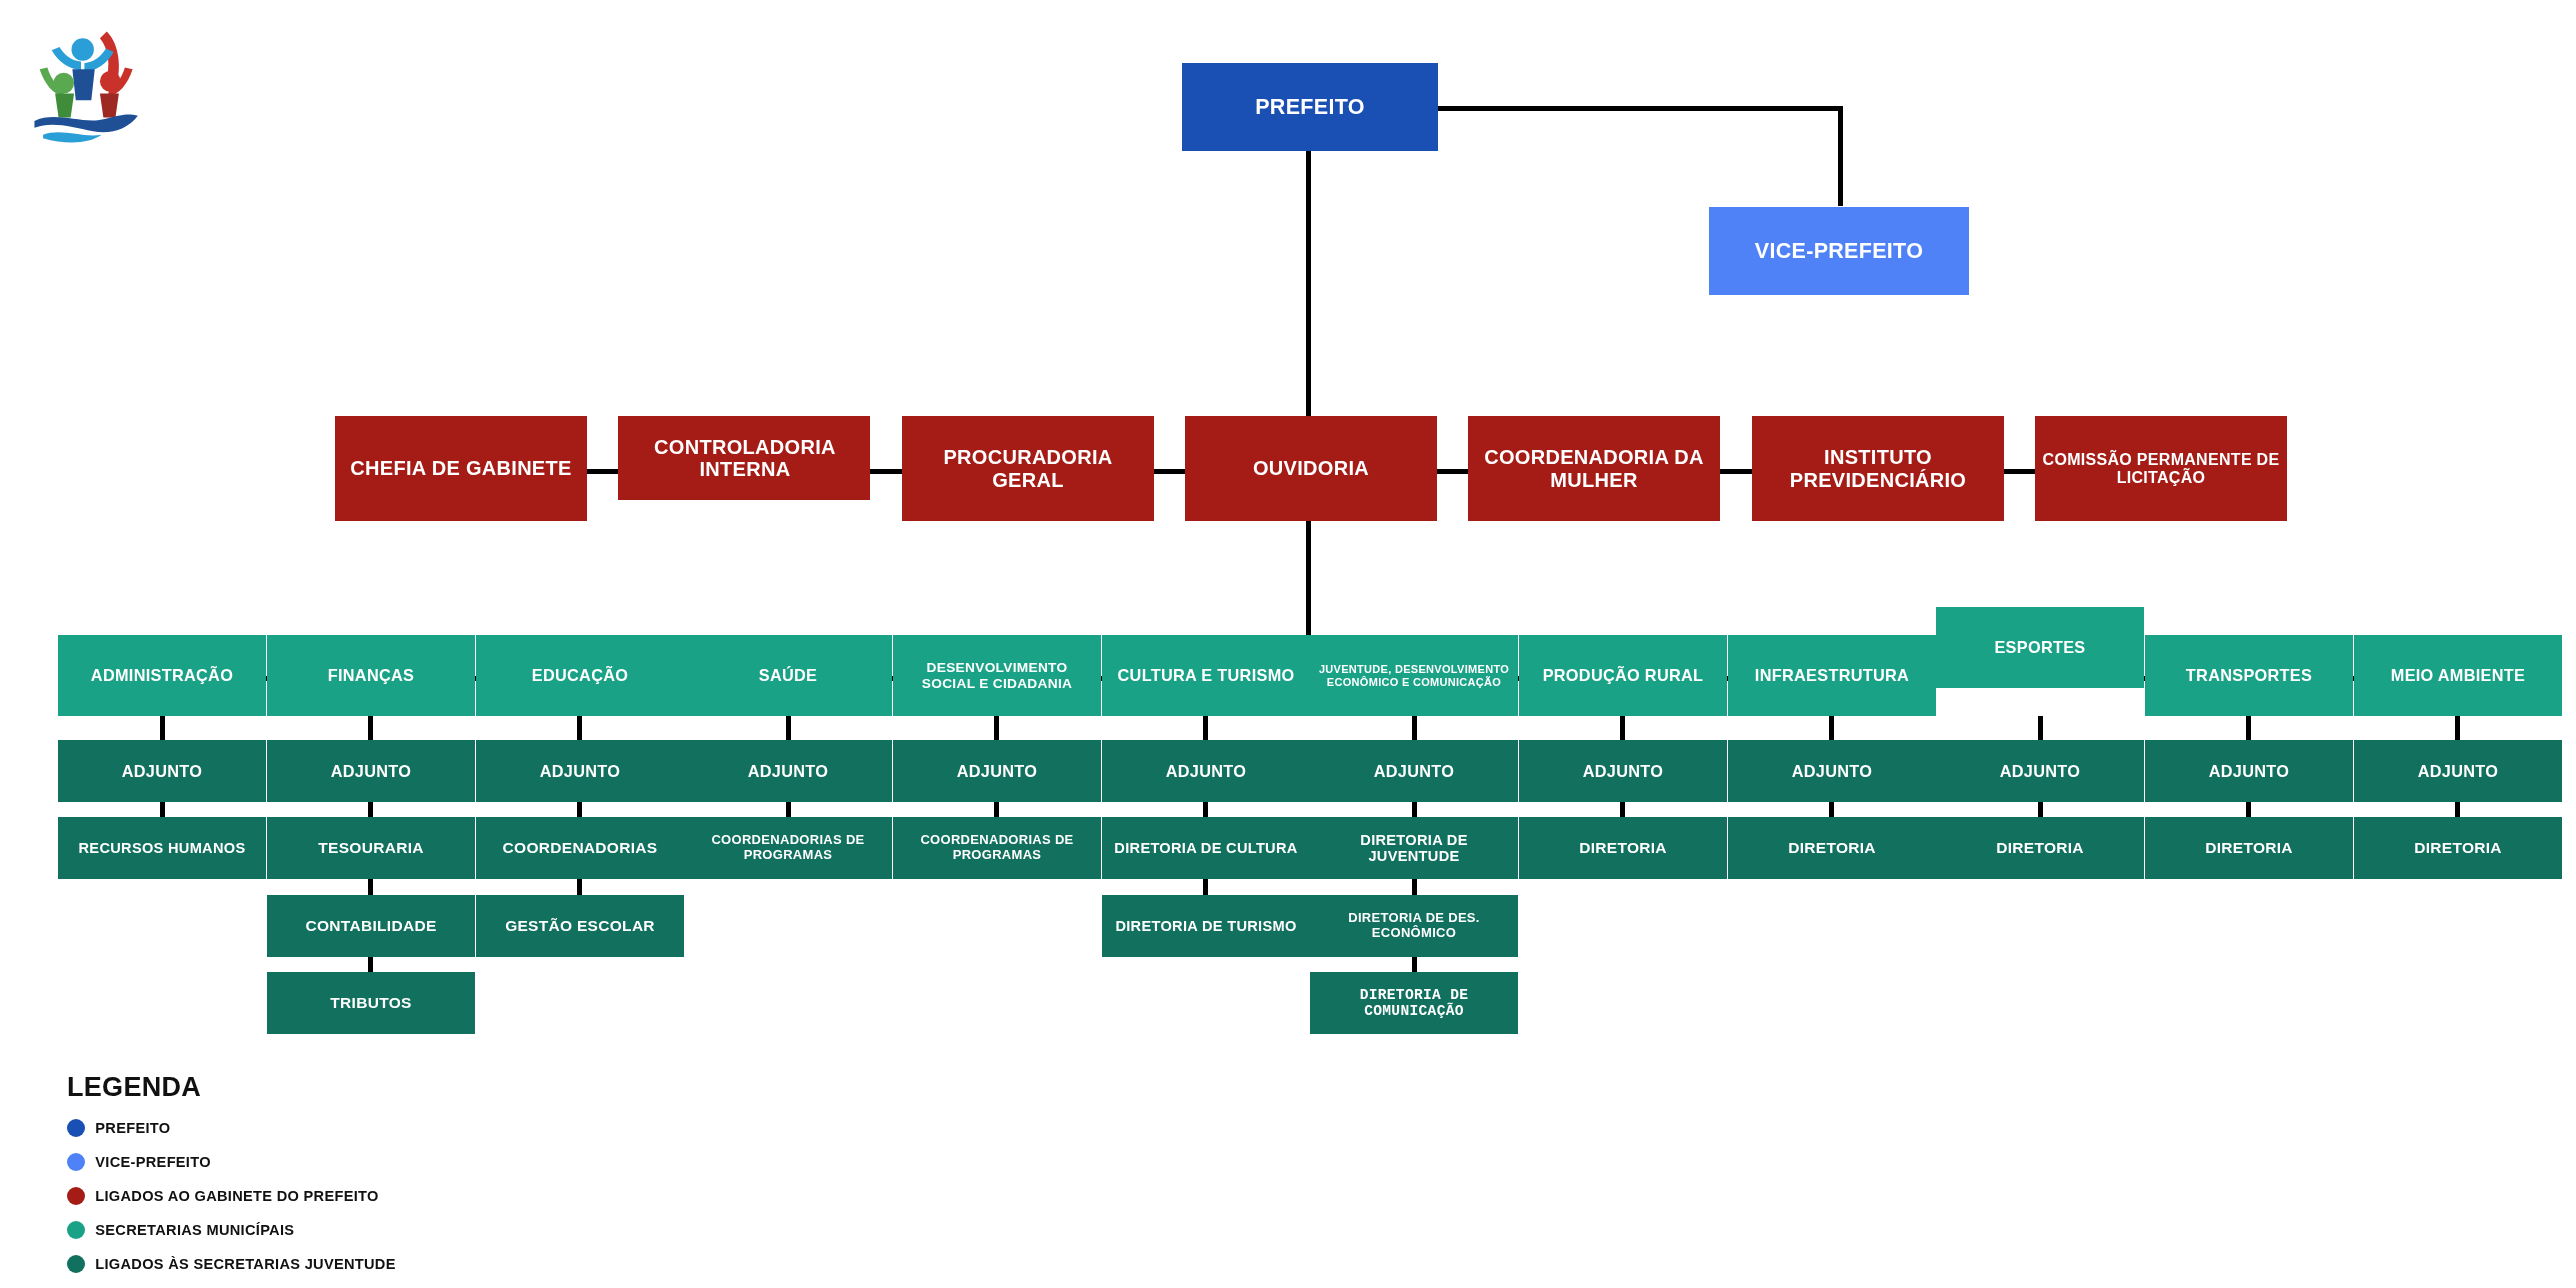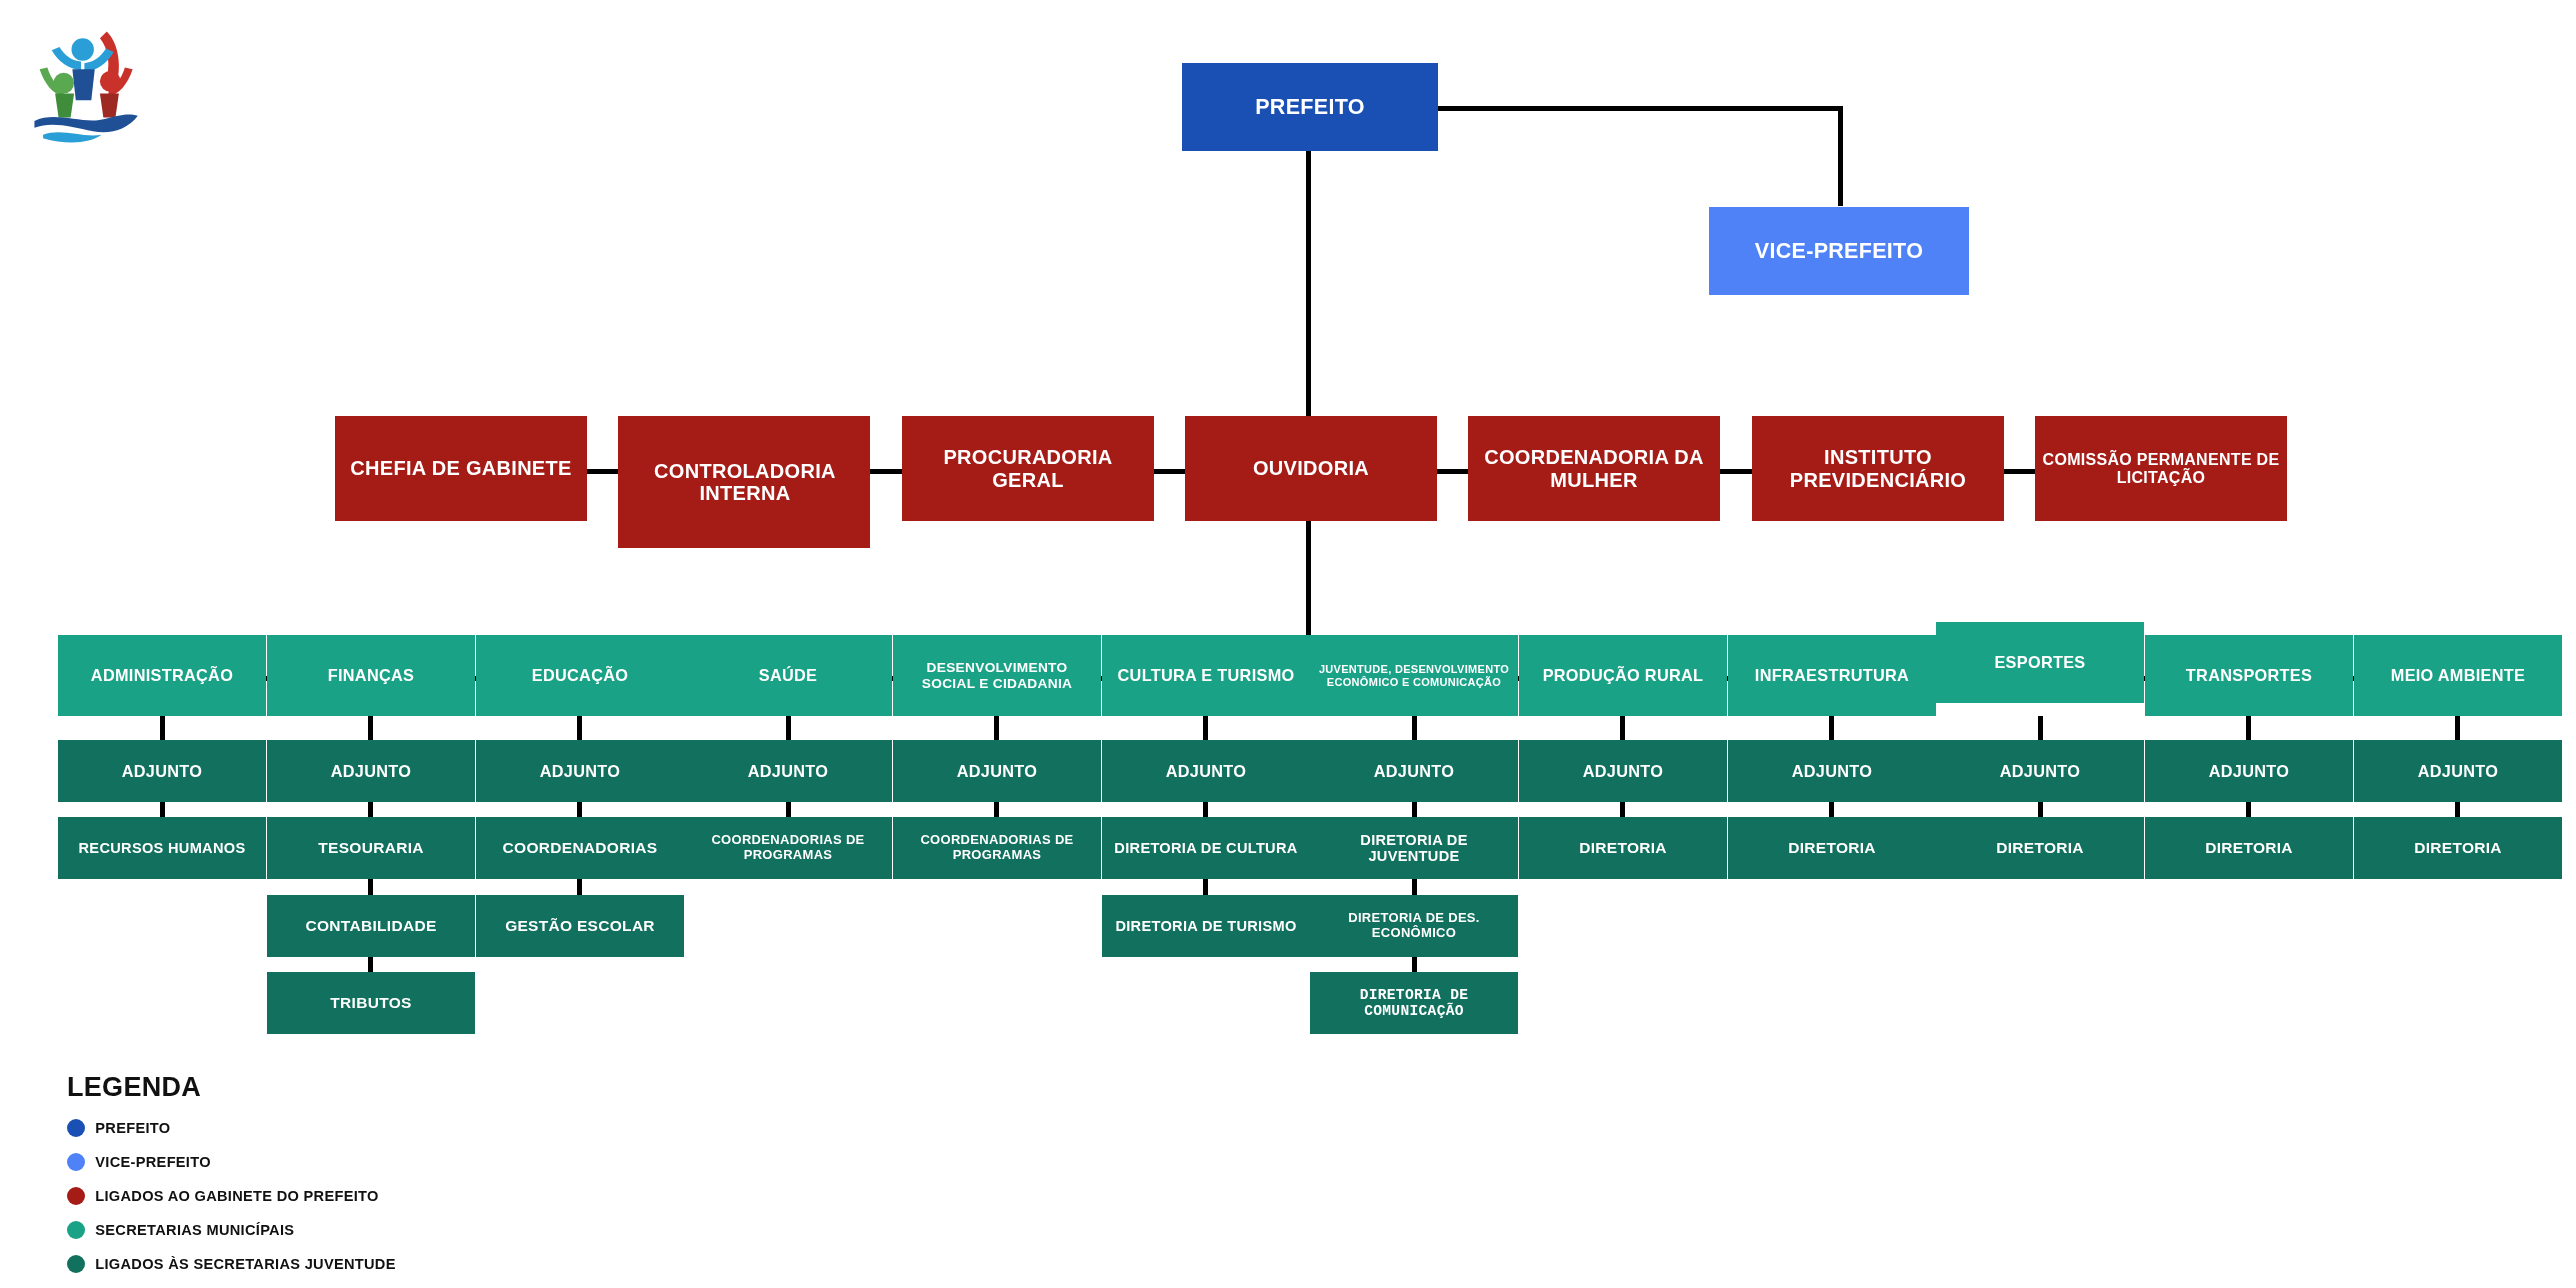--- a/index.html
+++ b/index.html
@@ -210,21 +210,21 @@
       <div class="line v" style="left: 2455px; top: 716px; height: 24px;"></div>
       <div class="line v" style="left: 2455px; top: 802px; height: 15.5px;"></div>
     </div>
 
   <div class="node prefeito" style="left:1182px; top:63px; width:256px; height:88px; font-size:21.5px;">PREFEITO</div>
 
   <div class="node vice" style="left:1709px; top:207px; width:260px; height:88px; font-size:21.5px;">VICE-PREFEITO</div>
 
   <div id="gabinete-row">
       <div class="node gabinete" style="left: 335px; top: 416px; width: 252px; height: 105px; font-size: 20px;">CHEFIA DE GABINETE</div>
-      <div class="node gabinete" style="left: 618px; top: 416px; width: 252px; height: 132px; font-size: 20px; padding-left: 7px;">CONTROLADORIA INTERNA</div>
+      <div class="node gabinete" style="left: 618px; top: 416px; width: 252px; height: 84px; font-size: 20px; padding-left: 7px;">CONTROLADORIA INTERNA</div>
       <div class="node gabinete" style="left: 902px; top: 416px; width: 252px; height: 105px; font-size: 20px;">PROCURADORIA GERAL</div>
       <div class="node gabinete" style="left: 1185px; top: 416px; width: 252px; height: 105px; font-size: 20px;">OUVIDORIA</div>
       <div class="node gabinete" style="left: 1468px; top: 416px; width: 252px; height: 105px; font-size: 20px;">COORDENADORIA DA MULHER</div>
       <div class="node gabinete" style="left: 1752px; top: 416px; width: 252px; height: 105px; font-size: 20px;">INSTITUTO PREVIDENCIÁRIO</div>
       <div class="node gabinete" style="left: 2035px; top: 416px; width: 252px; height: 105px; font-size: 16px;">COMISSÃO PERMANENTE DE LICITAÇÃO</div>
     </div>
 
   <div id="secretarias-group">
       <div class="node secretaria" style="left: 58px; top: 635px; width: 208px; height: 81px; font-size: 16.3px;">ADMINISTRAÇÃO</div>
       <div class="node ligado" style="left: 58px; top: 740px; width: 208px; height: 62px; font-size: 16.3px;">ADJUNTO</div>
@@ -252,21 +252,21 @@
       <div class="node ligado" style="left: 1310px; top: 740px; width: 208px; height: 62px; font-size: 16.3px;">ADJUNTO</div>
       <div class="node ligado" style="left: 1310px; top: 817px; width: 208px; height: 62px; font-size: 14.6px;">DIRETORIA DE JUVENTUDE</div>
       <div class="node ligado" style="left: 1310px; top: 895px; width: 208px; height: 62px; font-size: 13px;">DIRETORIA DE DES. ECONÔMICO</div>
       <div class="node ligado" style="left: 1310px; top: 972px; width: 208px; height: 62px; font-size: 14.6px; font-family: Liberation Mono, monospace;">DIRETORIA DE COMUNICAÇÃO</div>
       <div class="node secretaria" style="left: 1519px; top: 635px; width: 208px; height: 81px; font-size: 16.3px;">PRODUÇÃO RURAL</div>
       <div class="node ligado" style="left: 1519px; top: 740px; width: 208px; height: 62px; font-size: 16.3px;">ADJUNTO</div>
       <div class="node ligado" style="left: 1519px; top: 817px; width: 208px; height: 62px; font-size: 15.5px;">DIRETORIA</div>
       <div class="node secretaria" style="left: 1728px; top: 635px; width: 208px; height: 81px; font-size: 16.3px;">INFRAESTRUTURA</div>
       <div class="node ligado" style="left: 1728px; top: 740px; width: 208px; height: 62px; font-size: 16.3px;">ADJUNTO</div>
       <div class="node ligado" style="left: 1728px; top: 817px; width: 208px; height: 62px; font-size: 15.5px;">DIRETORIA</div>
-      <div class="node secretaria" style="left: 1936px; top: 622px; width: 208px; height: 81px; font-size: 16.3px;">ESPORTES</div>
+      <div class="node secretaria" style="left: 1936px; top: 607px; width: 208px; height: 81px; font-size: 16.3px;">ESPORTES</div>
       <div class="node ligado" style="left: 1936px; top: 740px; width: 208px; height: 62px; font-size: 16.3px;">ADJUNTO</div>
       <div class="node ligado" style="left: 1936px; top: 817px; width: 208px; height: 62px; font-size: 15.5px;">DIRETORIA</div>
       <div class="node secretaria" style="left: 2145px; top: 635px; width: 208px; height: 81px; font-size: 16.3px;">TRANSPORTES</div>
       <div class="node ligado" style="left: 2145px; top: 740px; width: 208px; height: 62px; font-size: 16.3px;">ADJUNTO</div>
       <div class="node ligado" style="left: 2145px; top: 817px; width: 208px; height: 62px; font-size: 15.5px;">DIRETORIA</div>
       <div class="node secretaria" style="left: 2354px; top: 635px; width: 208px; height: 81px; font-size: 16.3px;">MEIO AMBIENTE</div>
       <div class="node ligado" style="left: 2354px; top: 740px; width: 208px; height: 62px; font-size: 16.3px;">ADJUNTO</div>
       <div class="node ligado" style="left: 2354px; top: 817px; width: 208px; height: 62px; font-size: 15.5px;">DIRETORIA</div>
     </div>
 

